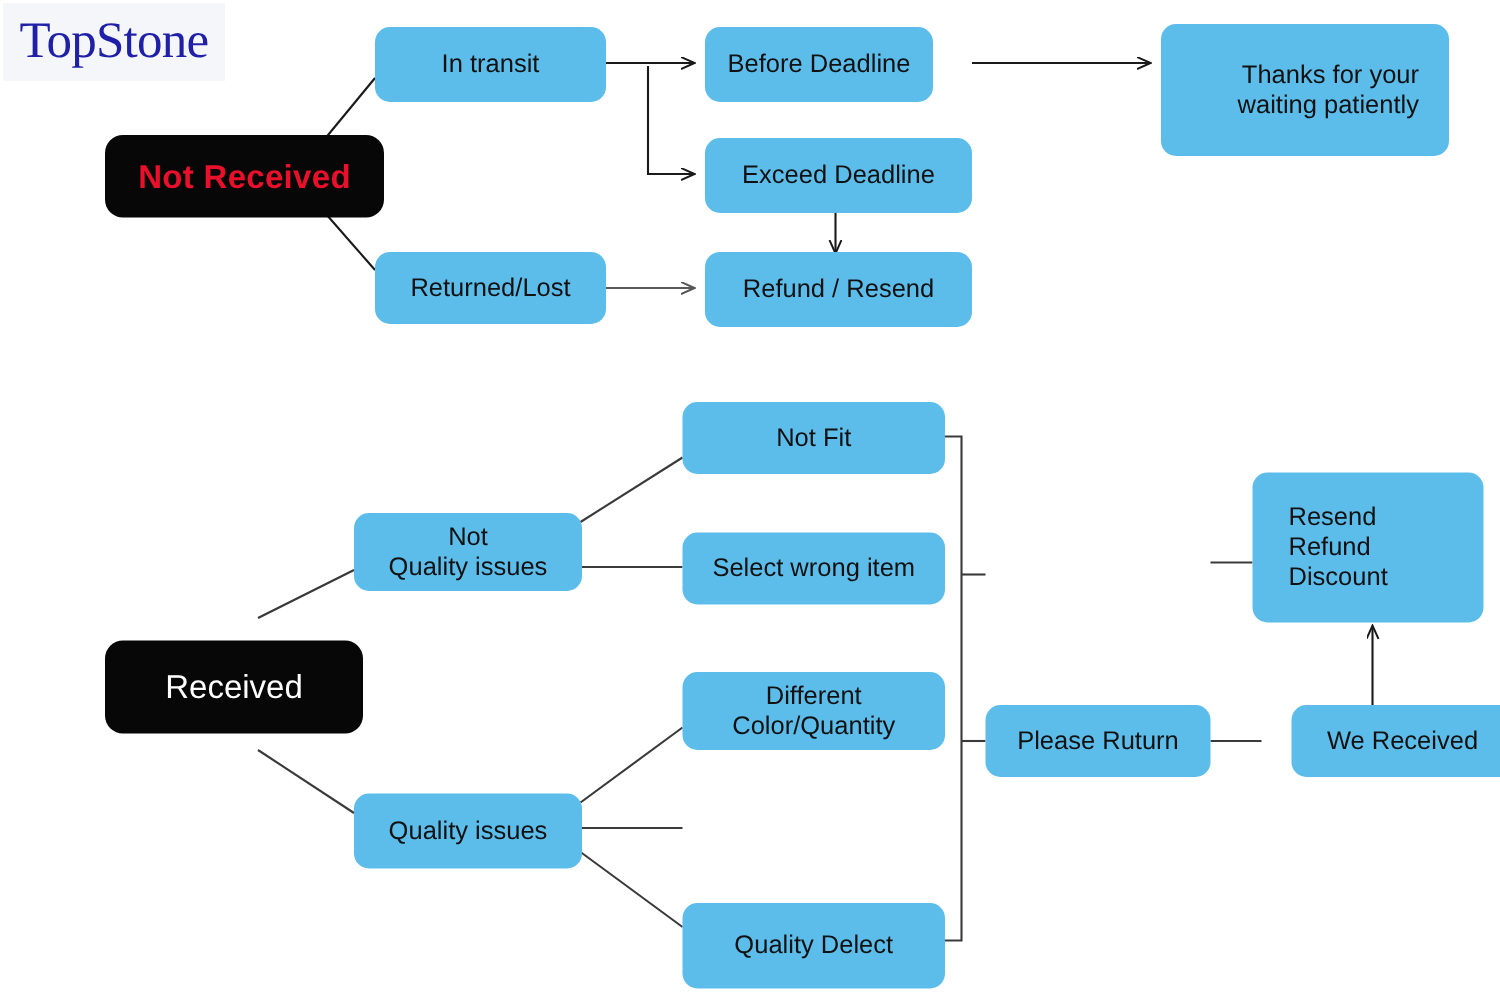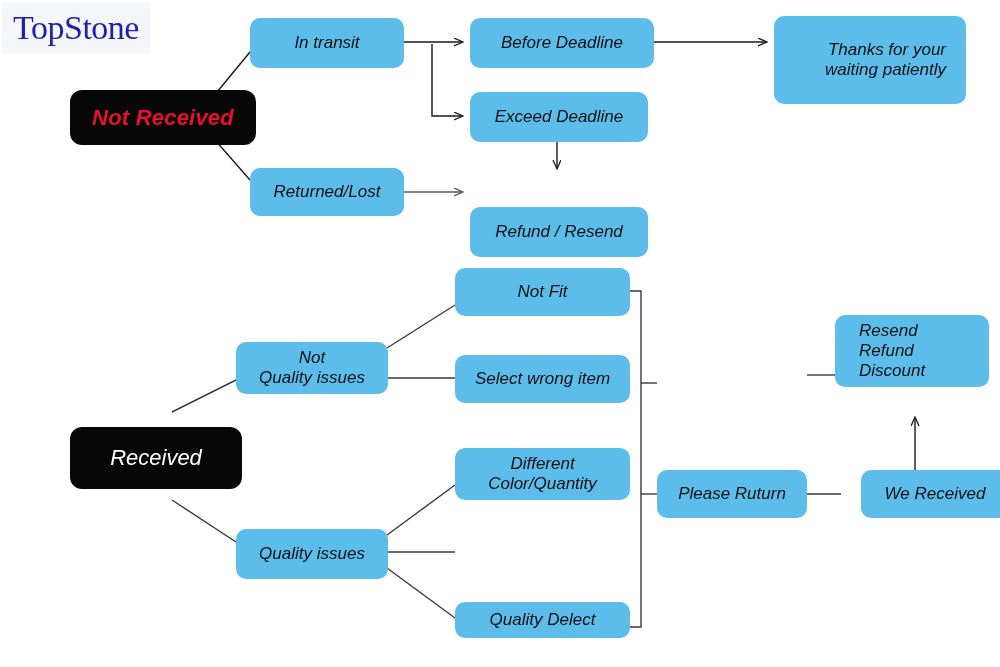--- a/index.html
+++ b/index.html
@@ -21,21 +21,20 @@
     border-radius: 10px;
     display: flex;
     align-items: center;
     justify-content: center;
     text-align: center;
     color: #111111;
     font-size: 17px;
     line-height: 1.18;
     white-space: pre-line;
     padding: 2px 6px;
-    font-style: italic;
   }
   .node.blue {
     background: #5CBDEB;
   }
   .node.black {
     background: #070707;
     border-radius: 12px;
     margin-left: 48px;
   }
   .node.black .lbl-notreceived {
@@ -149,29 +148,29 @@
   </div>
 
   <div class="node blue" style="left:250px; top:18px; width:154px; height:50px;">
     <span class="txt">In transit</span>
   </div>
 
   <div class="node blue" style="left:250px; top:168px; width:154px; height:48px;">
     <span class="txt">Returned/Lost</span>
   </div>
 
-  <div class="node blue" style="left:470px; top:18px; width:184px; height:50px;text-align:center;">
+  <div class="node blue" style="left:470px; top:18px; width:152px; height:50px;text-align:center;">
     <span class="txt">Before Deadline</span>
   </div>
 
   <div class="node blue" style="left:470px; top:92px; width:178px; height:50px;">
     <span class="txt">Exceed Deadline</span>
   </div>
 
-  <div class="node blue" style="left:470px; top:168px; width:178px; height:50px;margin-top:39px;">
+  <div class="node blue" style="left:470px; top:168px; width:178px; height:50px;">
     <span class="txt">Refund / Resend</span>
   </div>
 
   <div class="node blue" style="left:774px; top:16px; width:192px; height:88px;">
     <span class="txt rightish">Thanks for your
 waiting patiently</span>
   </div>
 
   <div class="node black" style="left:22px; top:427px; width:172px; height:62px;">
     <span class="txt lbl-received">Received</span>
@@ -193,32 +192,32 @@
   <div class="node blue" style="left:455px; top:355px; width:175px; height:48px;">
     <span class="txt">Select wrong item</span>
   </div>
 
   <div class="node blue" style="left:455px; top:448px; width:175px; height:52px;">
     <span class="txt">Different
 Color/Quantity</span>
   </div>
 
 
-  <div class="node blue" style="left:455px; top:602px; width:175px; height:36px;justify-content:center;">
+  <div class="node blue" style="left:455px; top:602px; width:175px; height:57px;justify-content:center;">
     <span class="txt">Quality Delect</span>
   </div>
 
 
   <div class="node blue" style="left:657px; top:470px; width:150px; height:48px;">
     <span class="txt">Please Ruturn</span>
   </div>
 
   <div class="node blue" style="left:841px; top:470px; width:148px; height:48px;margin-left:20px;">
     <span class="txt">We Received</span>
   </div>
 
-  <div class="node blue" style="left:835px; top:315px; width:154px; height:72px;">
+  <div class="node blue" style="left:835px; top:315px; width:154px; height:100px;">
     <span class="txt left">Resend
 Refund
 Discount</span>
   </div>
 
 </div>
 
 </body></html>

